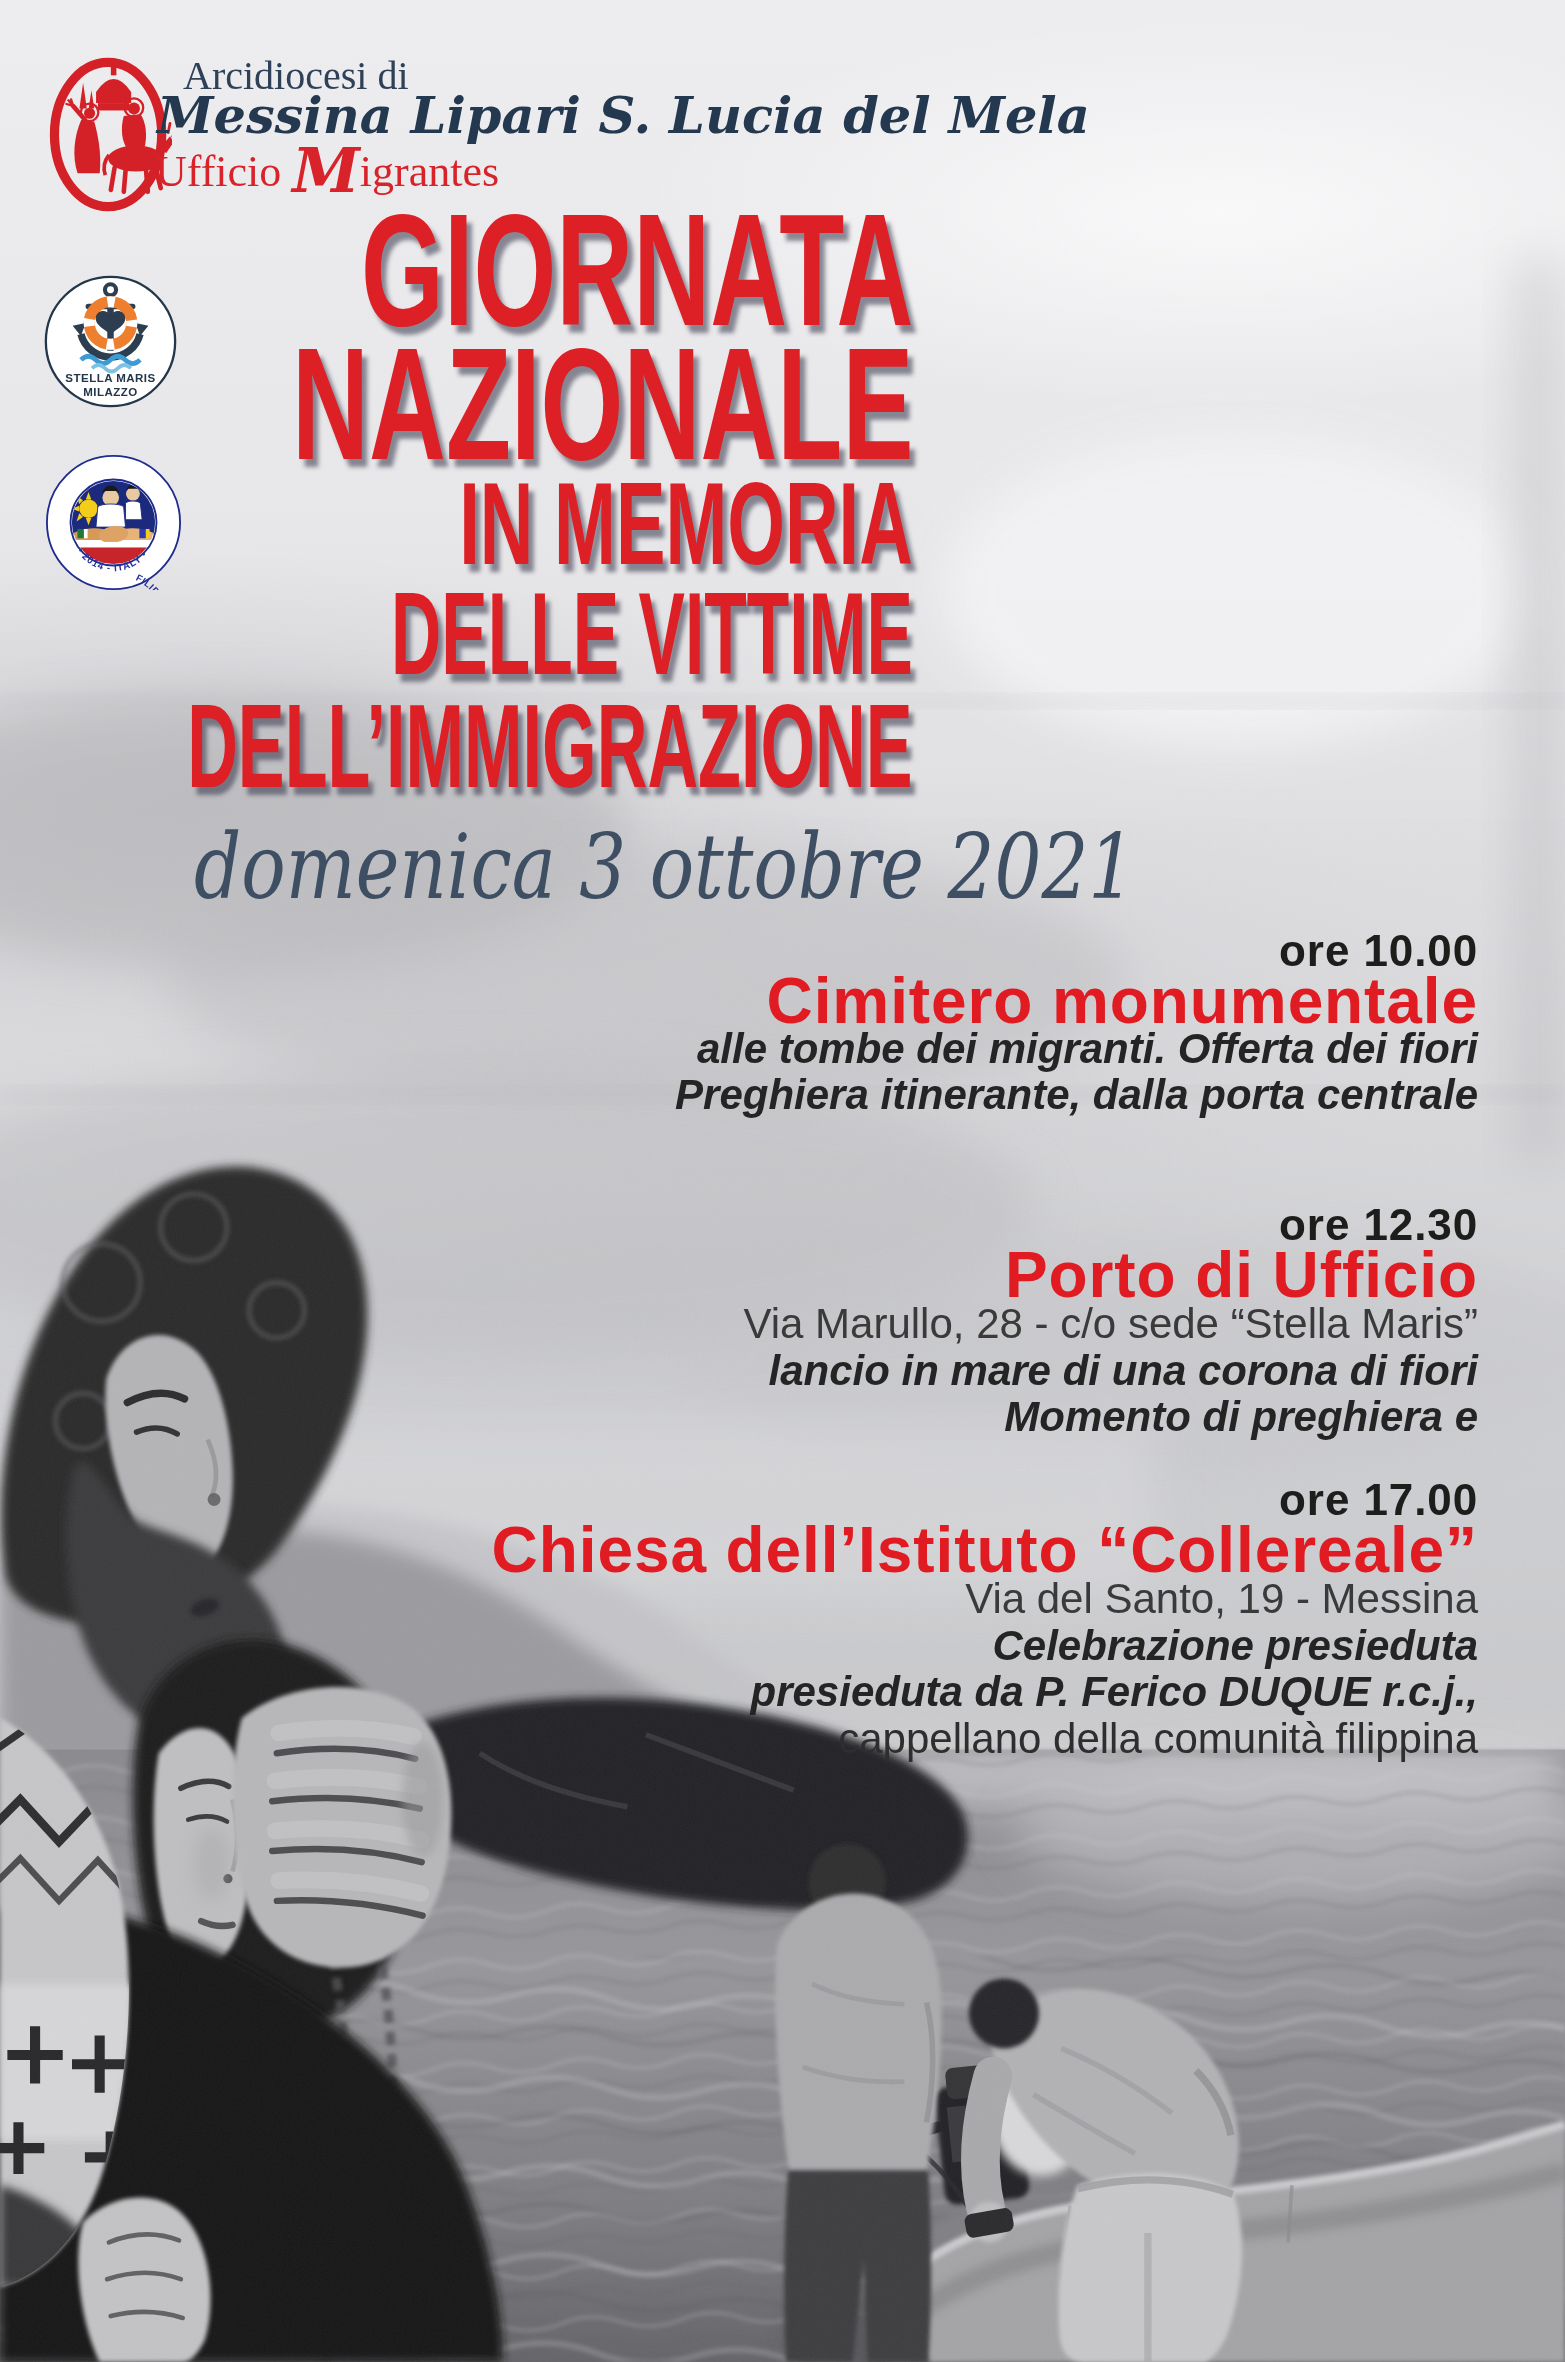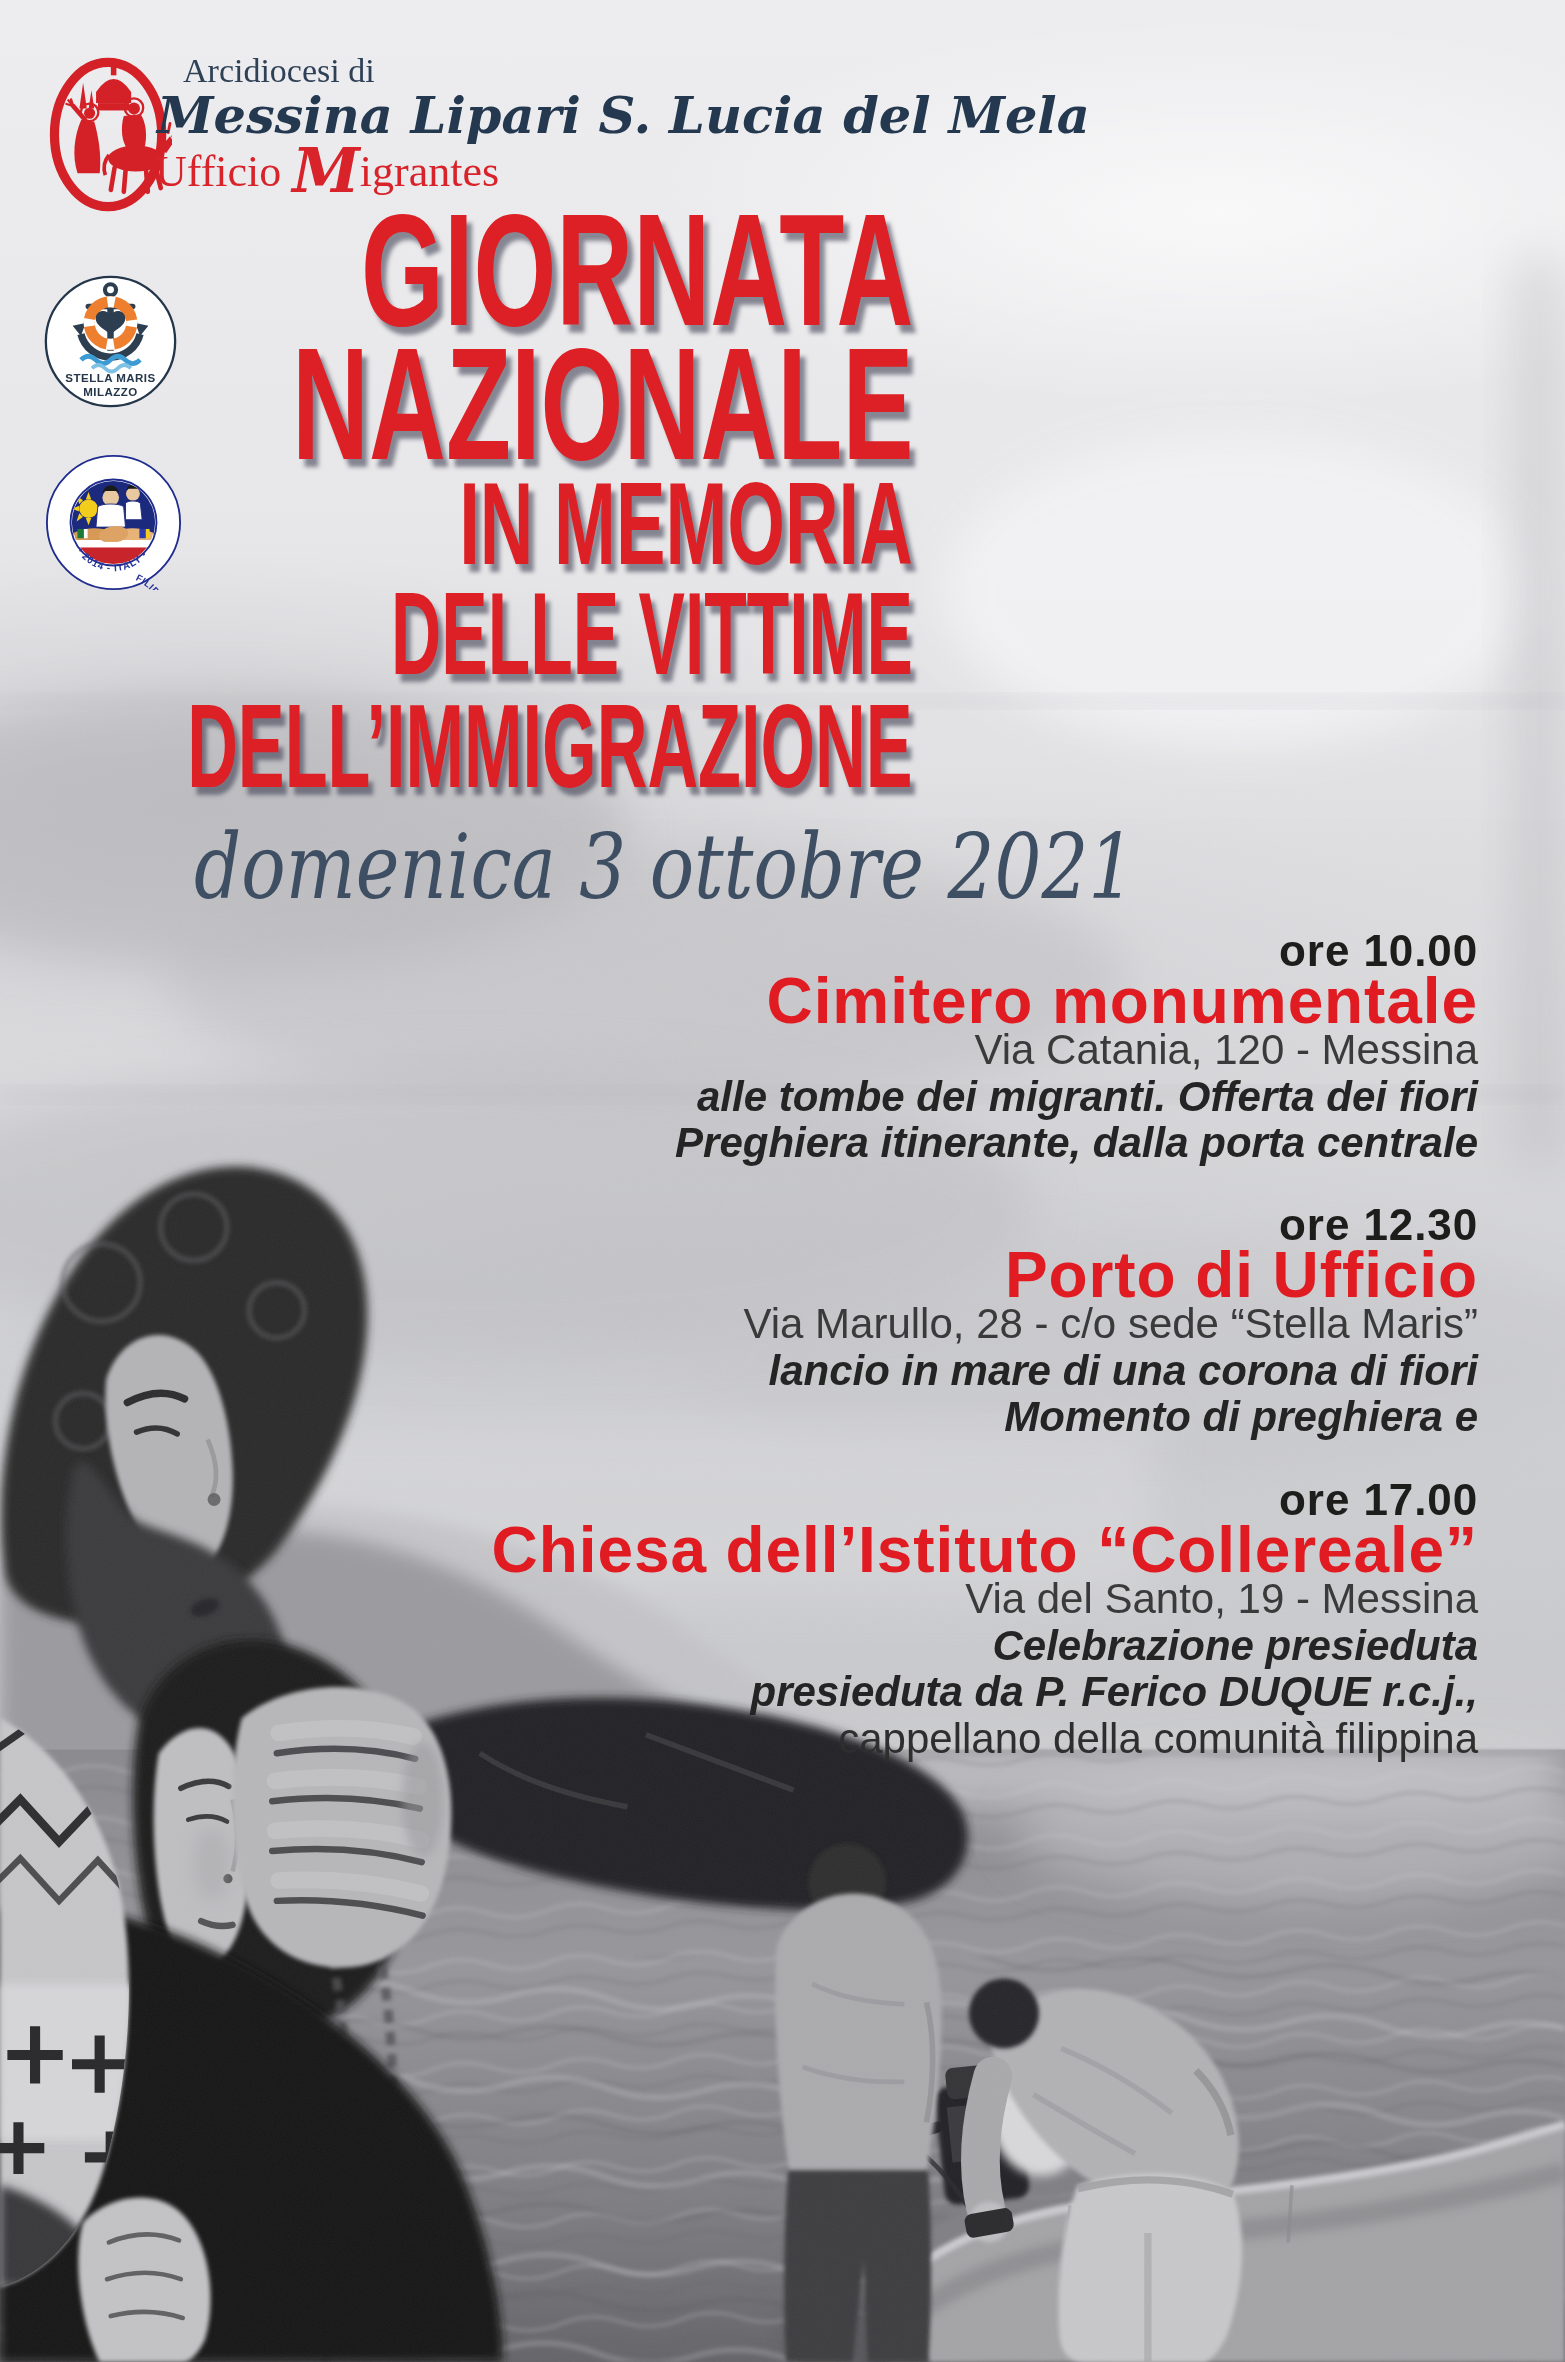--- a/index.html
+++ b/index.html
@@ -10,21 +10,21 @@
       radial-gradient(831px 277px at 78% 9%, rgba(250,250,251,.9), rgba(250,250,251,0) 70%),
       radial-gradient(1015px 351px at 12% 34%, rgba(185,185,190,.55), rgba(185,185,190,0) 72%),
       radial-gradient(923px 295px at 52% 42%, rgba(205,205,209,.55), rgba(205,205,209,0) 75%),
       radial-gradient(1200px 388px at 45% 56%, rgba(196,196,200,.5), rgba(196,196,200,0) 75%),
       linear-gradient(180deg,#ededef 0%,#e7e7e9 22%,#dadadd 45%,#cecfd2 62%,#c7c7ca 78%,#bebec1 100%);
   }
   .abs{position:absolute;}
   .art{position:absolute;inset:0;z-index:1;}
   .txt{z-index:2;white-space:nowrap;}
   
-  .org-line1{left:183px;top:52px;font-family:"Liberation Serif",serif;font-size:34px;color:#2e4157;}
+  .org-line1{left:183px;top:52px;font-family:"Liberation Serif",serif;font-size:40px;color:#2e4157;}
   .org-line2{left:157px;top:85px;font-family:"DejaVu Serif",serif;font-style:italic;font-weight:700;font-size:51px;color:#24384f;}
   .org-line3{left:155px;top:146px;font-family:"Liberation Serif",serif;font-size:44px;color:#d8232a;}
   .org-line3 .bigM{font-family:"DejaVu Serif",serif;font-style:italic;font-weight:700;font-size:61px;line-height:44px;vertical-align:-5.5px;}
   
   .title-line{right:652px;color:#dd2026;font-weight:700;line-height:1;
     text-shadow:8.3px 8.3px 5.5px rgba(52,52,74,.55);transform-origin:right top;}
   .tl1{top:191px;font-size:159px;transform:scaleX(.67);}
   .tl2{top:325px;font-size:159px;transform:scaleX(.67);}
   .tl3{top:466px;font-size:116px;transform:scaleX(.64);}
   .tl4{top:576px;font-size:116px;transform:scaleX(.60);}
@@ -339,21 +339,20 @@
   <div class="abs txt title-line tl1">GIORNATA</div>
   <div class="abs txt title-line tl2">NAZIONALE</div>
   <div class="abs txt title-line tl3">IN MEMORIA</div>
   <div class="abs txt title-line tl4">DELLE VITTIME</div>
   <div class="abs txt title-line tl5">DELL’IMMIGRAZIONE</div>
   <div class="abs txt date-line">domenica 3 ottobre 2021</div>
 
   <div class="abs txt event ev1">
     <div class="ev-time">ore 10.00</div>
     <div class="ev-place">Cimitero monumentale</div>
-    <div class="ev-addr">Via Catania, 120 - Messina</div>
     <div class="ev-det">alle tombe dei migranti. Offerta dei fiori</div>
     <div class="ev-det">Preghiera itinerante, dalla porta centrale</div>
   </div>
 
   <div class="abs txt event ev2">
     <div class="ev-time">ore 12.30</div>
     <div class="ev-place">Porto di Ufficio</div>
     <div class="ev-addr">Via Marullo, 28 - c/o sede “Stella Maris”</div>
     <div class="ev-det">lancio in mare di una corona di fiori</div>
     <div class="ev-det">Momento di preghiera e</div>

